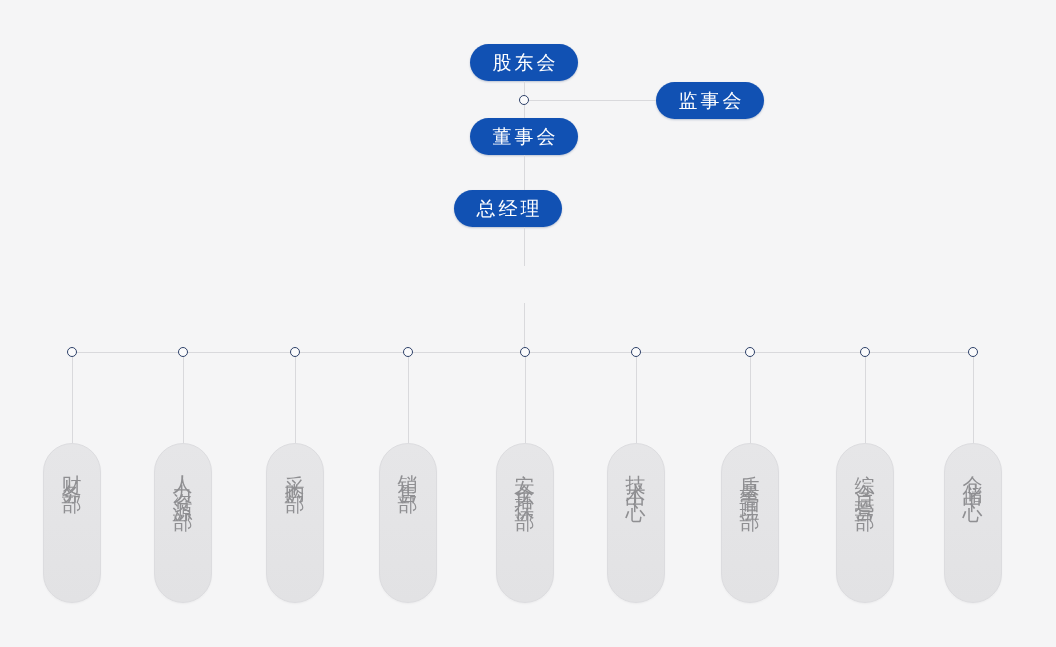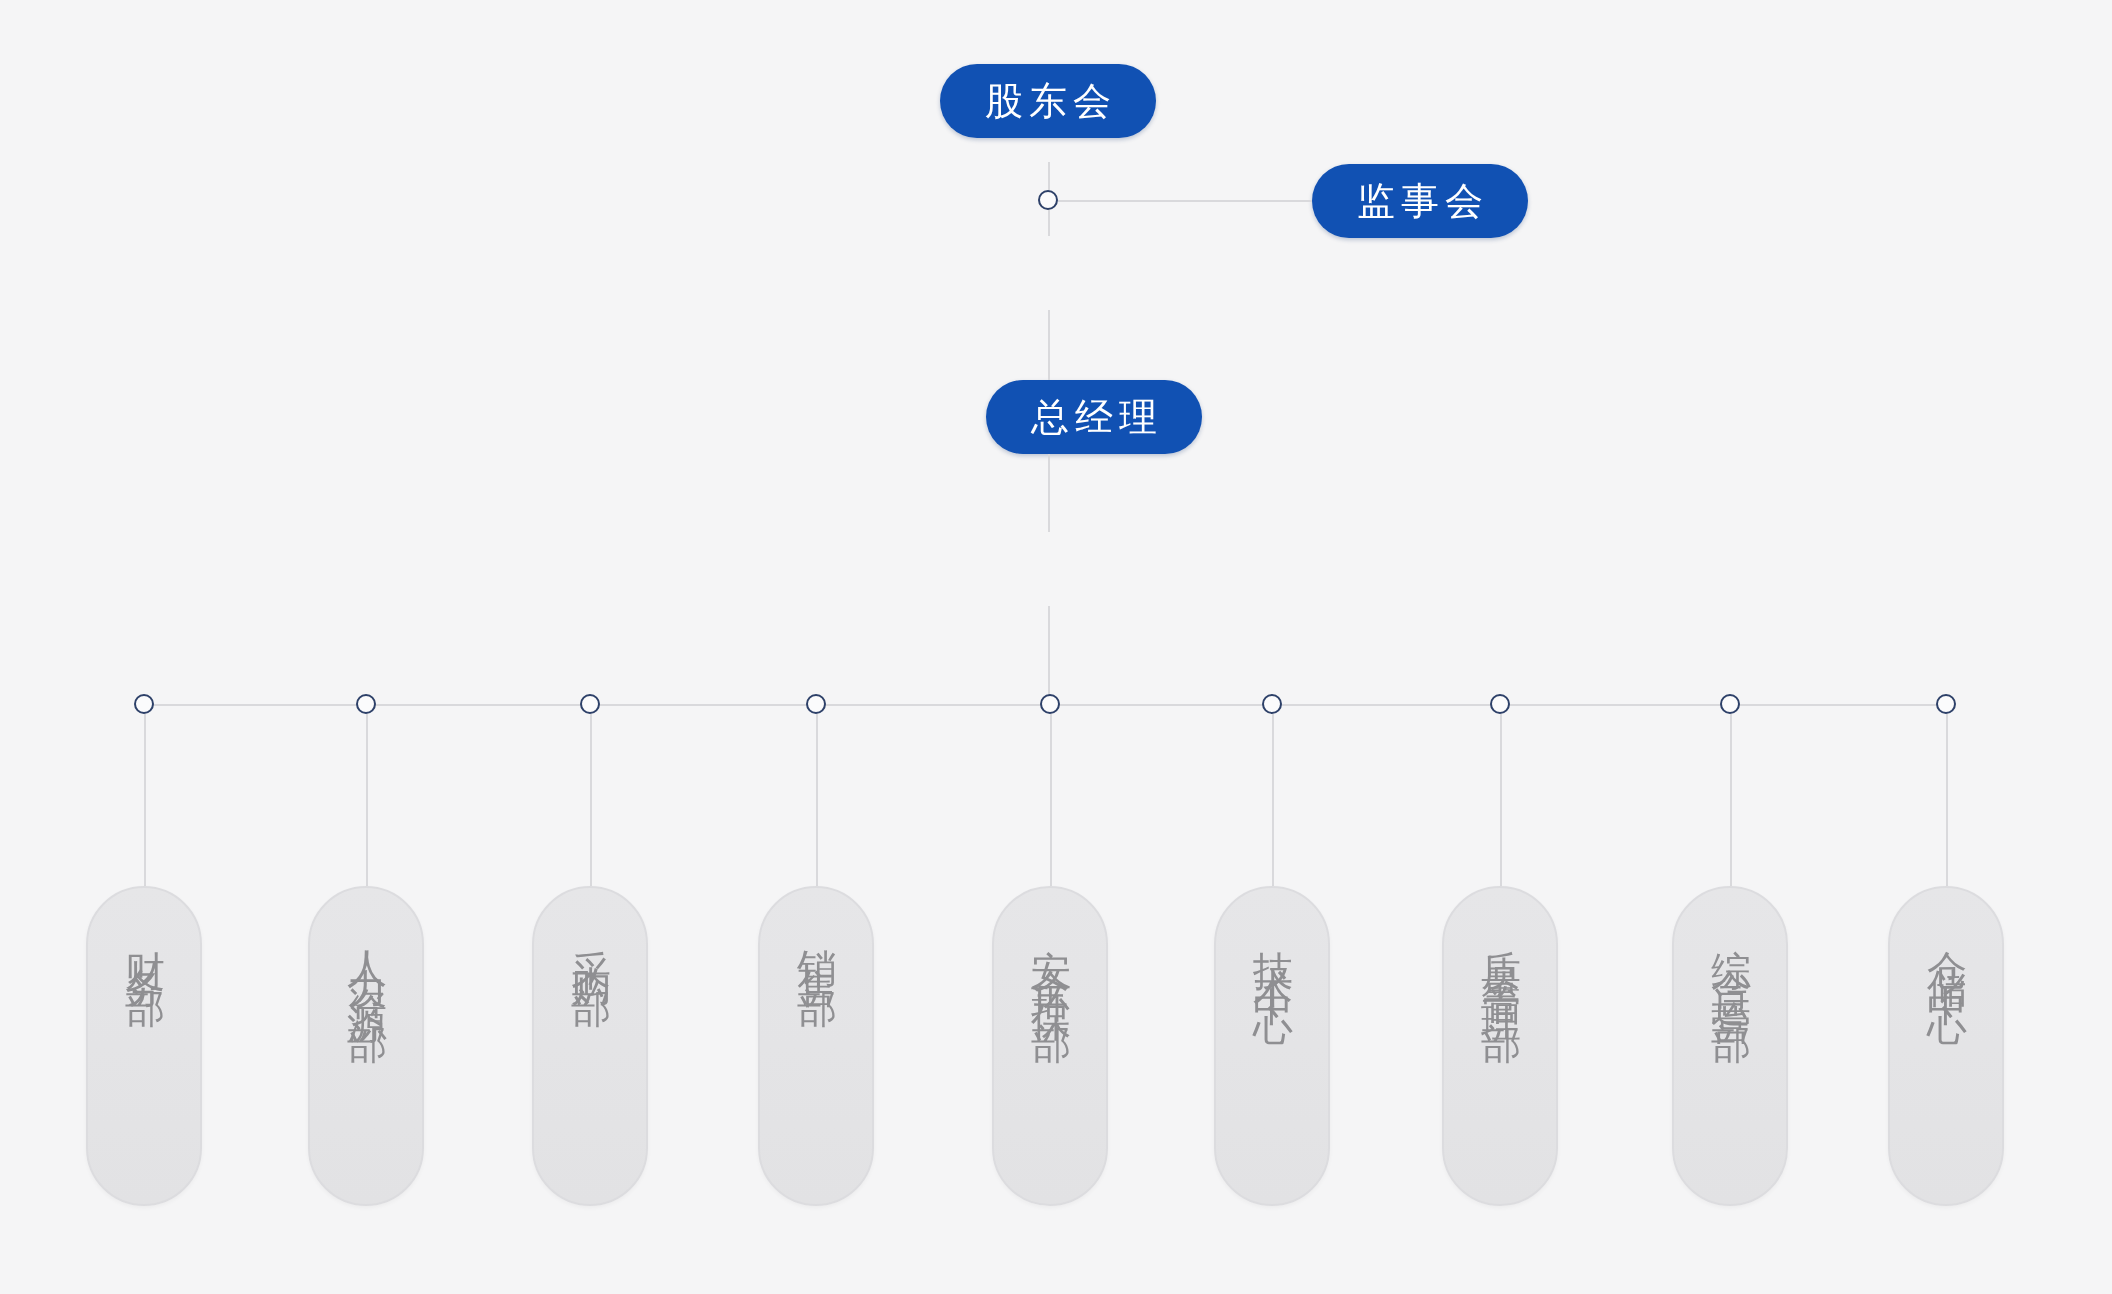--- a/index.html
+++ b/index.html
@@ -66,26 +66,27 @@
     color:#8f8f92;
     margin-top:15px;
     line-height:1;
   }
 </style>
 </head>
 <body>
 
 <div class="canvas">
 
-  <div class="pill-blue" style="left:470px;top:32px;">股东会</div>
+  <div class="pill-blue" style="left:470px;top:44px;">股东会</div>
 
   <div class="pill-blue" style="left:656px;top:82px;">监事会</div>
 
+  <div class="pill-blue" style="left:470px;top:118px;">董事会</div>
 
-  <div class="pill-blue" style="left:493px;top:190px;">总经理</div>
+  <div class="pill-blue" style="left:454px;top:190px;">总经理</div>
 
 
   <div class="vline" style="left:524px;top:81px;height:14px;"></div>
   <div class="node-circle" style="left:519px;top:95px;"></div>
   <div class="hline" style="left:529px;top:100px;width:127px;"></div>
   <div class="vline" style="left:524px;top:105px;height:13px;"></div>
 
   <div class="vline" style="left:524px;top:155px;height:35px;"></div>
   <div class="vline" style="left:524px;top:227px;height:39px;"></div>
   <div class="vline" style="left:524px;top:303px;height:49px;"></div>

